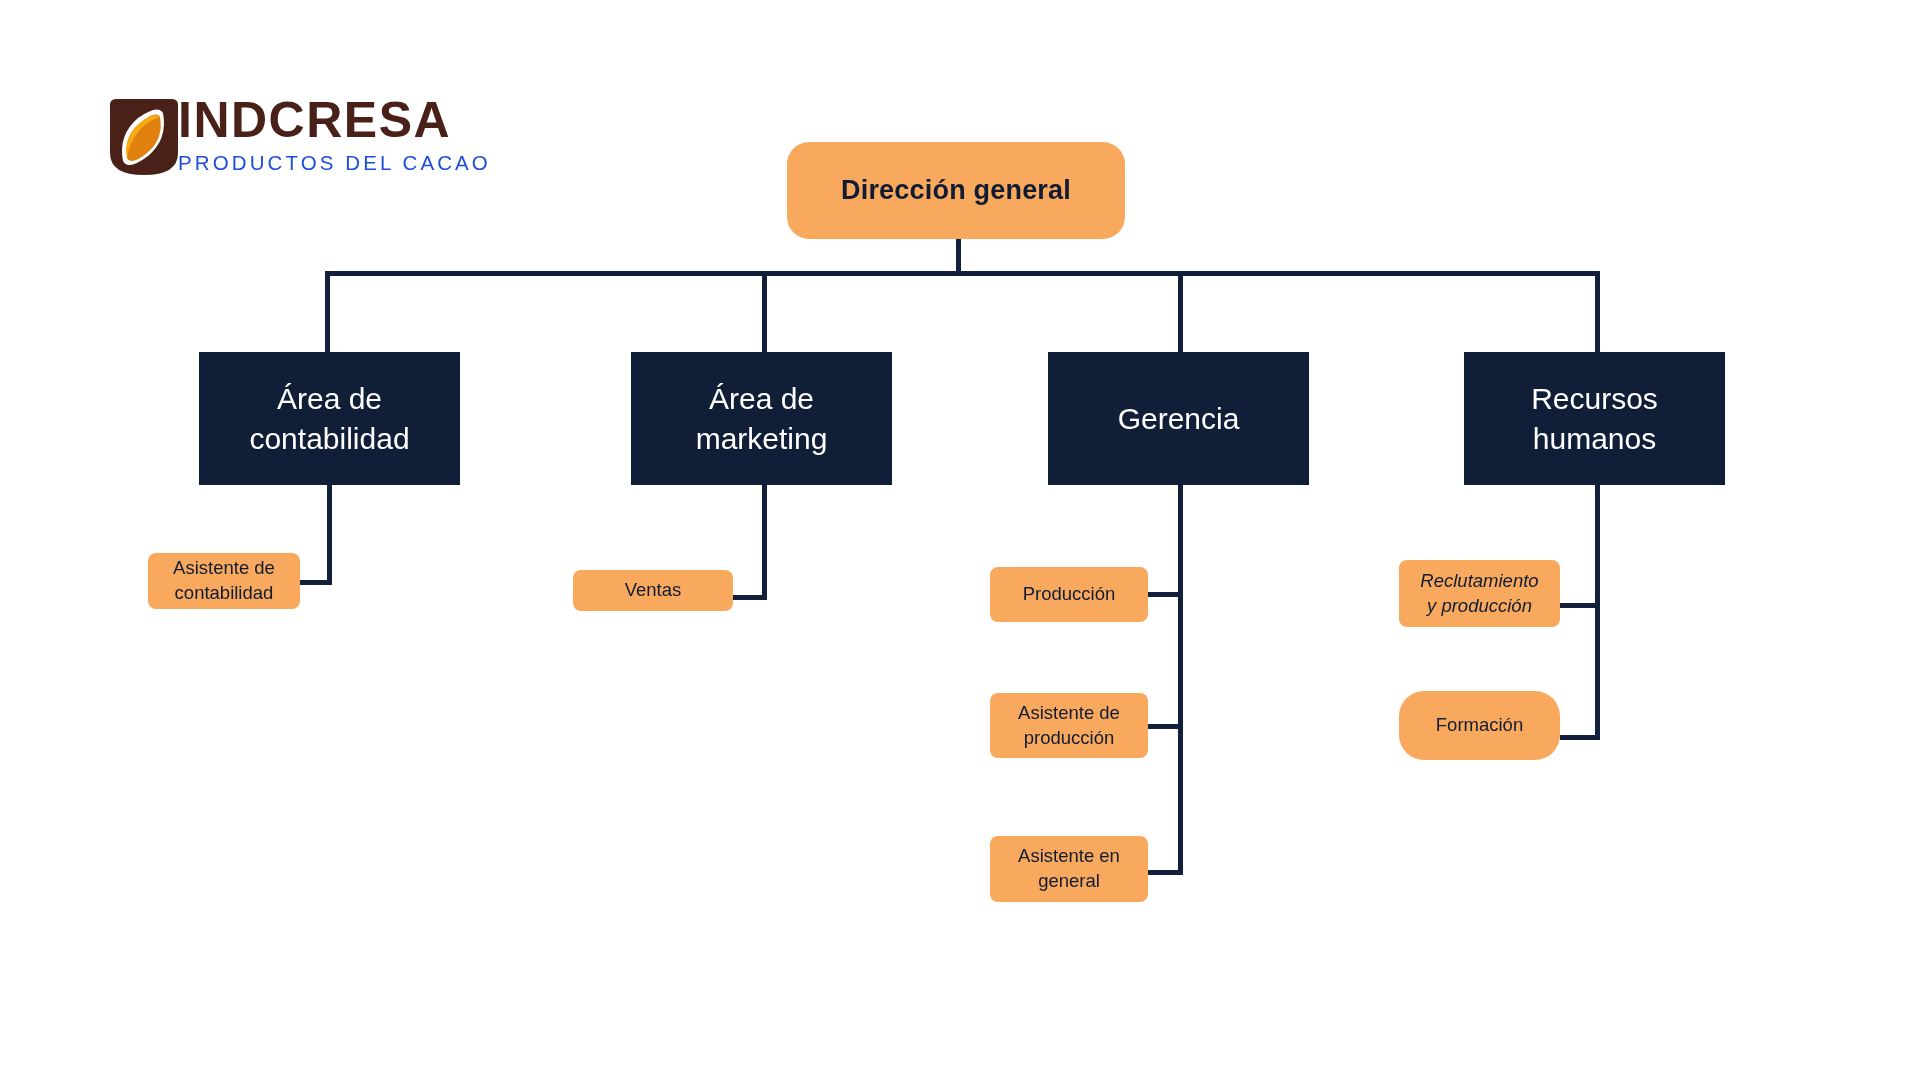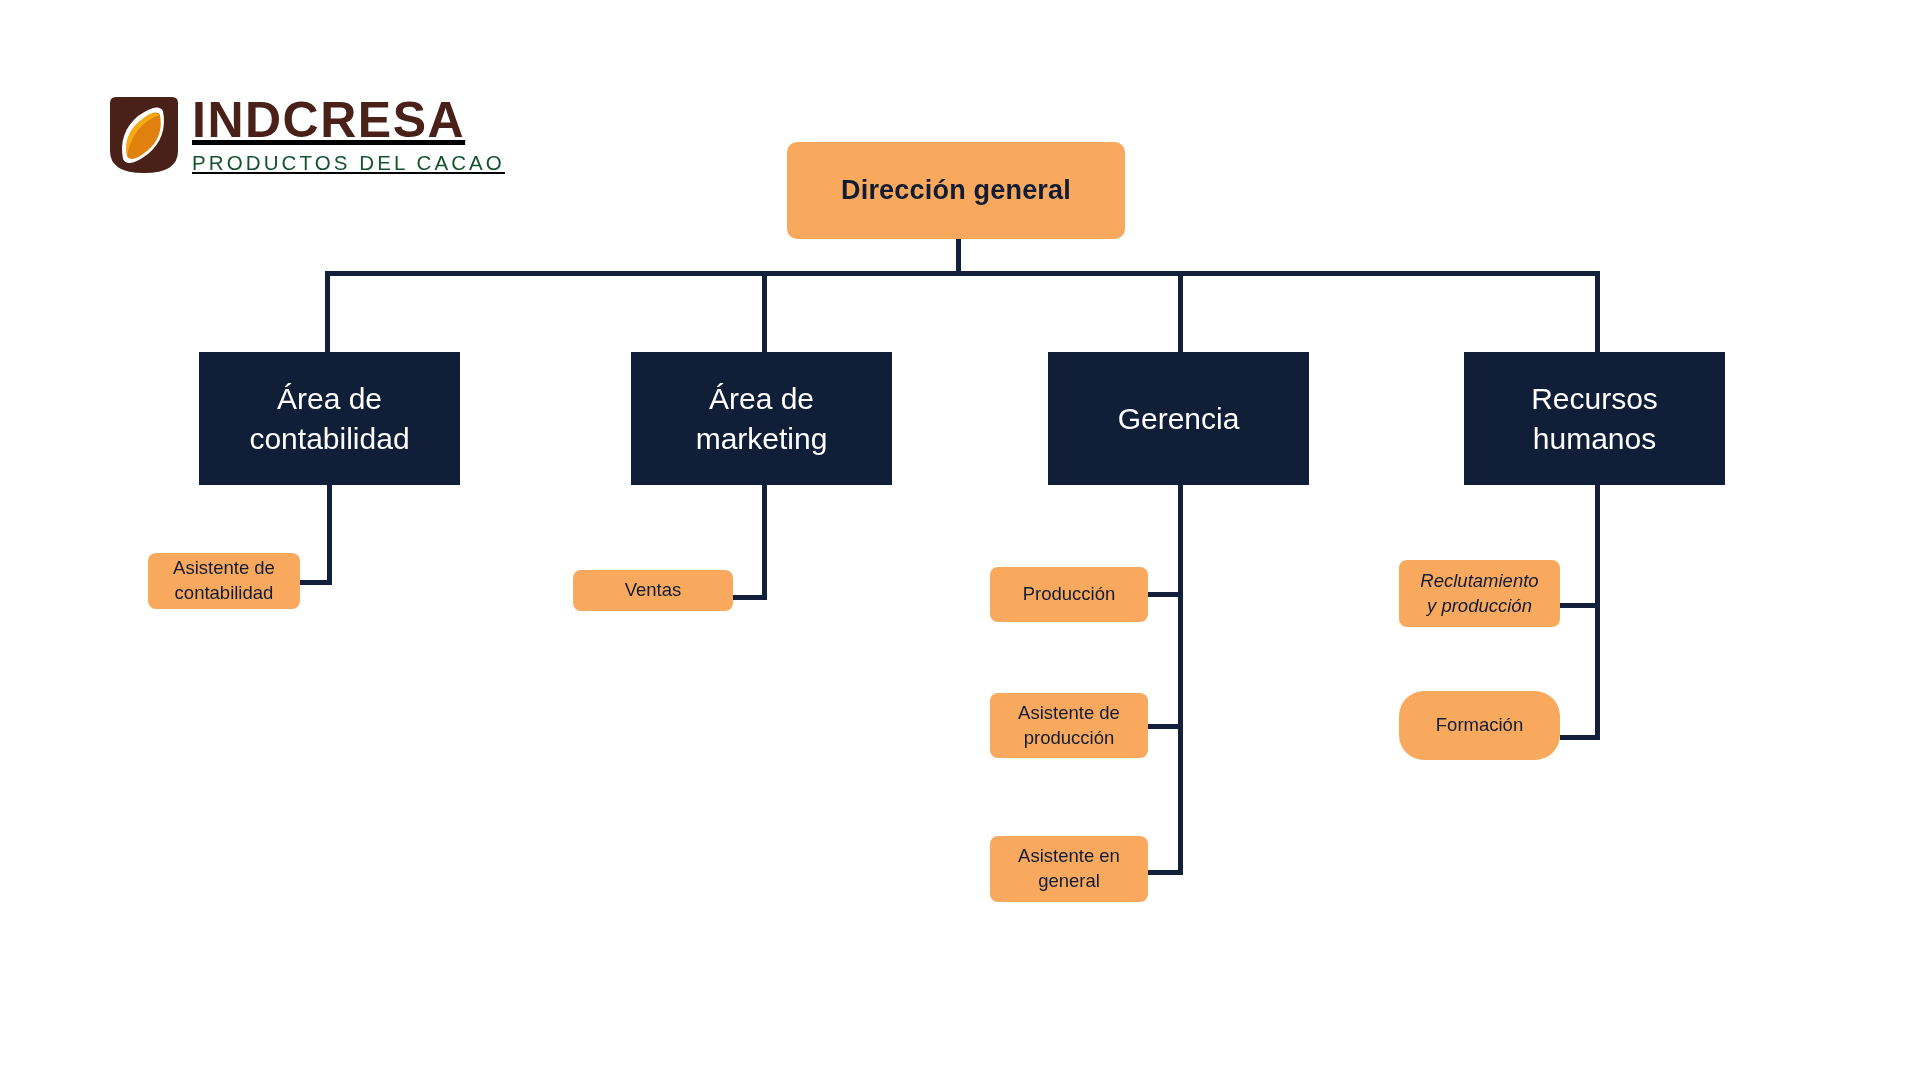--- a/index.html
+++ b/index.html
@@ -17,44 +17,42 @@
     height: 1080px;
     background: #ffffff;
   }
 
   
   #logo {
     position: absolute;
     left: 110px;
     top: 95px;
     display: flex;
-    align-items: center;
-    gap: 14px;
-    text-decoration: underline;
+    align-items: flex-end;
   }
   #logo-mark {
     width: 68px;
     height: 76px;
     flex: 0 0 auto;
   }
   #logo-text { display: flex; flex-direction: column; justify-content: center; }
   #logo-word {
     font-family: "Liberation Sans", sans-serif;
     font-size: 50px;
     font-weight: 700;
     letter-spacing: 1.5px;
     color: #4a2118;
     line-height: 1.0;
   }
   #logo-tag {
     font-family: "Liberation Sans", sans-serif;
     font-size: 20.5px;
     font-weight: 400;
     letter-spacing: 3.1px;
-    color: #14532d;
+    color: #1d4ed8;
     line-height: 1.1;
     margin-top: 7px;
   }
 
   
   .line { position: absolute; background: #12203c; }
 
   
   .node {
     position: absolute;
@@ -124,21 +122,21 @@
 
   <div class="line" style="left:1178px; top:485px; width:5px; height:390px;"></div>
   <div class="line" style="left:1148px; top:592px; width:35px; height:5px;"></div>
   <div class="line" style="left:1148px; top:724px; width:35px; height:5px;"></div>
   <div class="line" style="left:1148px; top:870px; width:35px; height:5px;"></div>
 
   <div class="line" style="left:1595px; top:485px; width:5px; height:253px;"></div>
   <div class="line" style="left:1560px; top:603px; width:40px; height:5px;"></div>
   <div class="line" style="left:1560px; top:735px; width:40px; height:5px;"></div>
 
-  <div class="node node-root" style="left:787px; top:142px; width:338px; height:97px;">
+  <div class="node node-root" style="left:787px; top:142px; width:338px; height:97px;border-radius:22px;">
     <span>Dirección general</span>
   </div>
 
   <div class="node node-dept" style="left:199px; top:352px; width:261px; height:133px;">
     <span>
       <span>Área de</span><br>
       <span>contabilidad</span>
     </span>
   </div>
 

